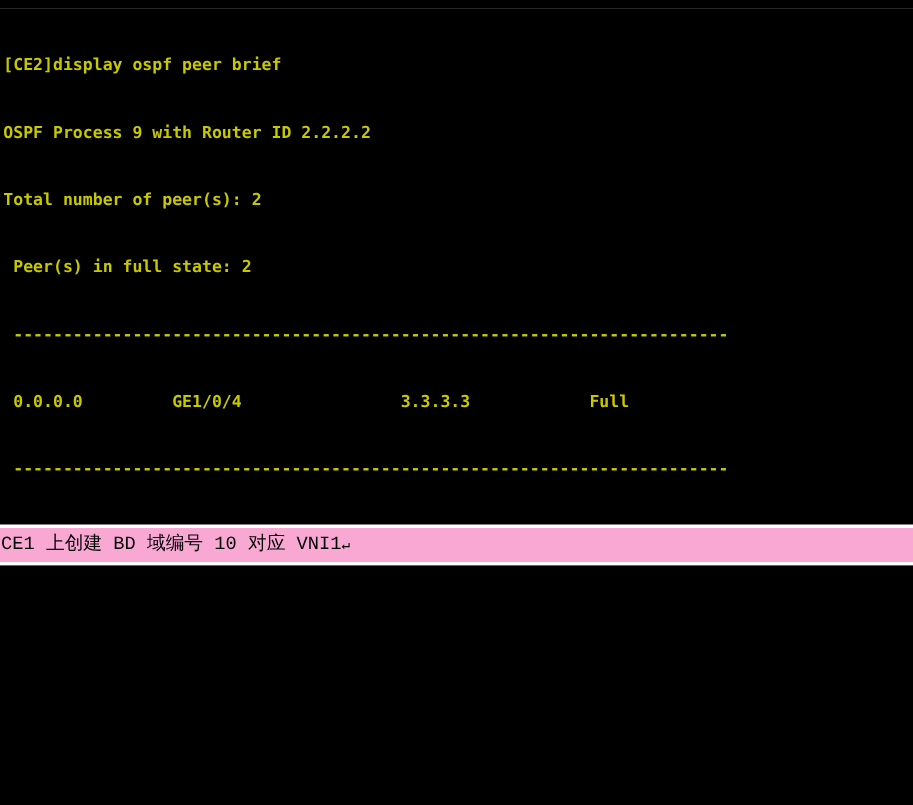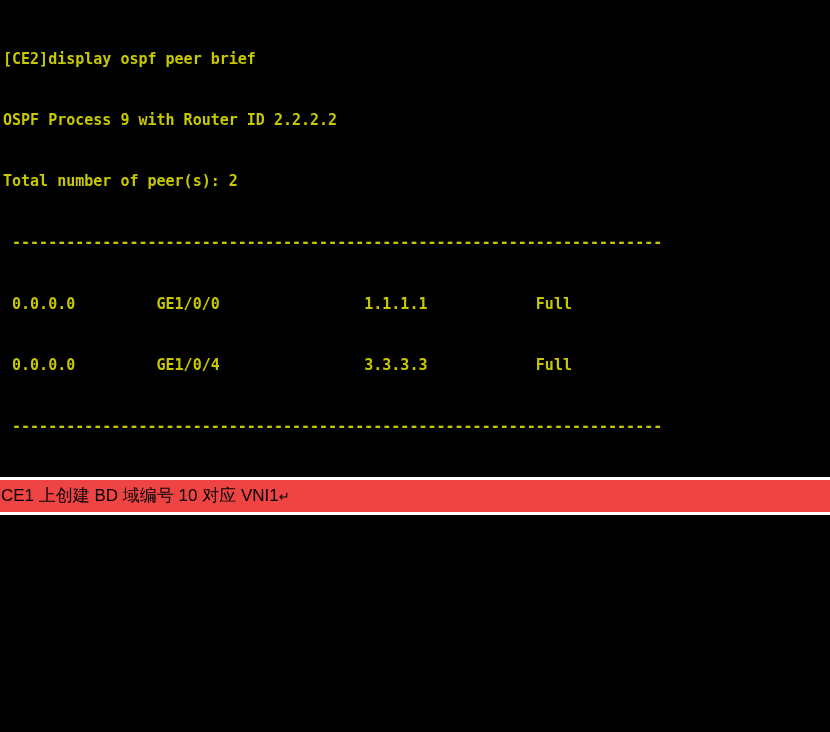--- a/index.html
+++ b/index.html
@@ -46,24 +46,24 @@
     background: #000;
     width: 830px;
   }
   .term-top-clip .ln {
     position: relative;
     top: -12px;
   }
   
   .prose {
     color: #000000;
-    font-family: Liberation Sans, sans-serif;
+    font-family: Liberation Mono, monospace;
     font-size: 17px;
     line-height: 31px;
-    background: #ef4444;
+    background: #f9a8d4;
     padding: 0 0 0 1px;
     white-space: pre-wrap;
     word-break: break-all;
     width: 830px;
     box-sizing: border-box;
   }
   .prose .pilcrow {
     font-size: 13px;
     color: #000000;
     vertical-align: baseline;
@@ -75,22 +75,22 @@
 
 <div class="doc">
 
   <div class="term-top-clip">
     <span class="ln">[CE2]display ospf peer brief</span>
   </div>
   <div class="terminal">
     <span class="ln">[CE2]display ospf peer brief</span>
     <span class="ln">OSPF Process 9 with Router ID 2.2.2.2</span>
     <span class="ln">Total number of peer(s): 2</span>
+    <span class="ln"> Peer(s) in full state: 2</span>
     <span class="ln"> ------------------------------------------------------------------------</span>
-    <span class="ln"> 0.0.0.0         GE1/0/0                1.1.1.1            Full</span>
     <span class="ln"> 0.0.0.0         GE1/0/4                3.3.3.3            Full</span>
     <span class="ln"> ------------------------------------------------------------------------</span>
   </div>
 
   <div class="gap-xs"></div>
 
   <div class="prose"><span>CE1 上创建 BD 域编号 10 对应 VNI1</span><span class="pilcrow">↵</span></div>
 
   <div class="gap-xs"></div>
 

